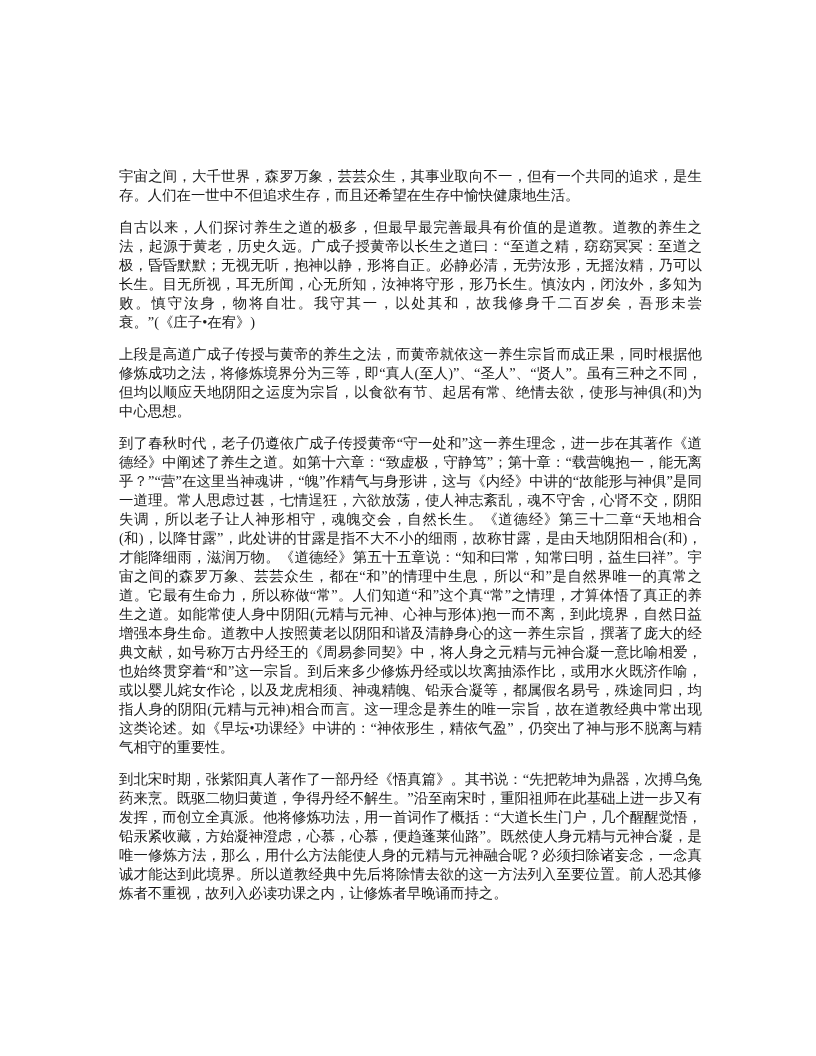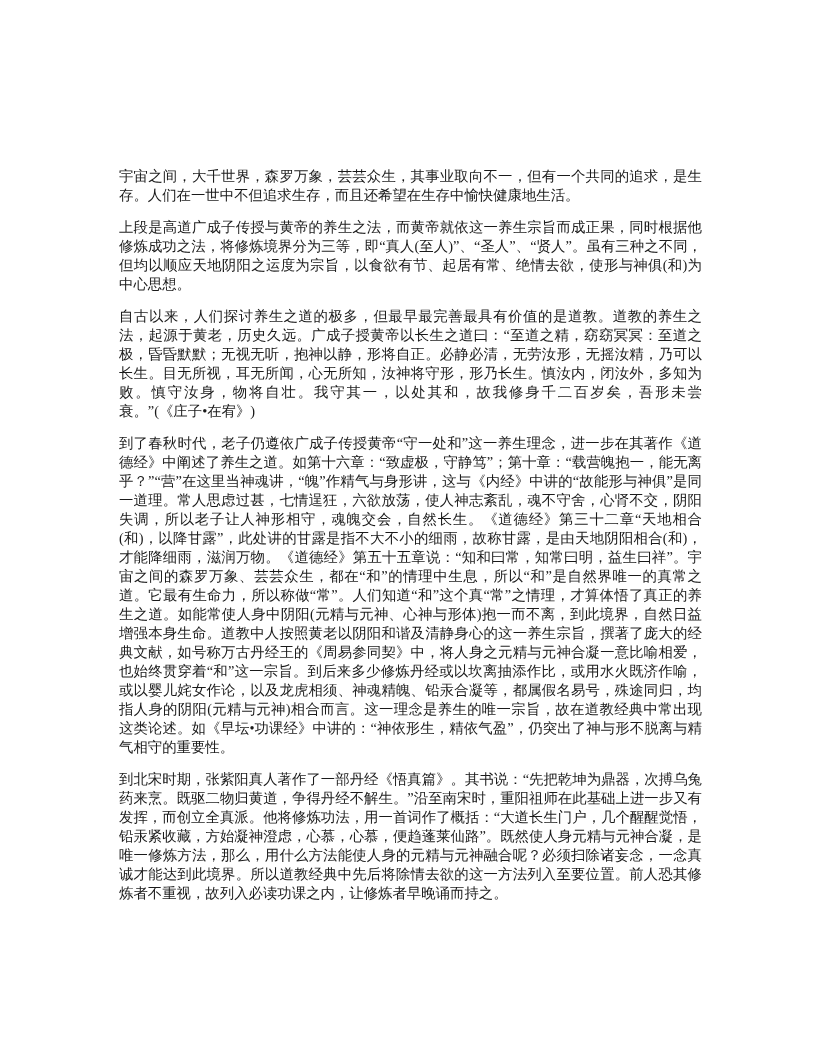--- a/index.html
+++ b/index.html
@@ -30,18 +30,18 @@
     color: #1a1a1a;
     word-break: break-all;
   }
 </style>
 </head>
 <body>
 
 <div class="page">
   <div class="text-block">
     <p class="para">宇宙之间，大千世界，森罗万象，芸芸众生，其事业取向不一，但有一个共同的追求，是生存。人们在一世中不但追求生存，而且还希望在生存中愉快健康地生活。</p>
+    <p class="para">自古以来，人们探讨养生之道的极多，但最早最完善最具有价值的是道教。道教的养生之法，起源于黄老，历史久远。广成子授黄帝以长生之道曰：“至道之精，窈窈冥冥：至道之极，昏昏默默；无视无听，抱神以静，形将自正。必静必清，无劳汝形，无摇汝精，乃可以长生。目无所视，耳无所闻，心无所知，汝神将守形，形乃长生。慎汝内，闭汝外，多知为败。慎守汝身，物将自壮。我守其一，以处其和，故我修身千二百岁矣，吾形未尝衰。”(《庄子•在宥》)</p>
     <p class="para">上段是高道广成子传授与黄帝的养生之法，而黄帝就依这一养生宗旨而成正果，同时根据他修炼成功之法，将修炼境界分为三等，即“真人(至人)”、“圣人”、“贤人”。虽有三种之不同，但均以顺应天地阴阳之运度为宗旨，以食欲有节、起居有常、绝情去欲，使形与神俱(和)为中心思想。</p>
-    <p class="para">自古以来，人们探讨养生之道的极多，但最早最完善最具有价值的是道教。道教的养生之法，起源于黄老，历史久远。广成子授黄帝以长生之道曰：“至道之精，窈窈冥冥：至道之极，昏昏默默；无视无听，抱神以静，形将自正。必静必清，无劳汝形，无摇汝精，乃可以长生。目无所视，耳无所闻，心无所知，汝神将守形，形乃长生。慎汝内，闭汝外，多知为败。慎守汝身，物将自壮。我守其一，以处其和，故我修身千二百岁矣，吾形未尝衰。”(《庄子•在宥》)</p>
     <p class="para">到了春秋时代，老子仍遵依广成子传授黄帝“守一处和”这一养生理念，进一步在其著作《道德经》中阐述了养生之道。如第十六章：“致虚极，守静笃”；第十章：“载营魄抱一，能无离乎？”“营”在这里当神魂讲，“魄”作精气与身形讲，这与《内经》中讲的“故能形与神俱”是同一道理。常人思虑过甚，七情逞狂，六欲放荡，使人神志紊乱，魂不守舍，心肾不交，阴阳失调，所以老子让人神形相守，魂魄交会，自然长生。《道德经》第三十二章“天地相合(和)，以降甘露”，此处讲的甘露是指不大不小的细雨，故称甘露，是由天地阴阳相合(和)，才能降细雨，滋润万物。《道德经》第五十五章说：“知和曰常，知常曰明，益生曰祥”。宇宙之间的森罗万象、芸芸众生，都在“和”的情理中生息，所以“和”是自然界唯一的真常之道。它最有生命力，所以称做“常”。人们知道“和”这个真“常”之情理，才算体悟了真正的养生之道。如能常使人身中阴阳(元精与元神、心神与形体)抱一而不离，到此境界，自然日益增强本身生命。道教中人按照黄老以阴阳和谐及清静身心的这一养生宗旨，撰著了庞大的经典文献，如号称万古丹经王的《周易参同契》中，将人身之元精与元神合凝一意比喻相爱，也始终贯穿着“和”这一宗旨。到后来多少修炼丹经或以坎离抽添作比，或用水火既济作喻，或以婴儿姹女作论，以及龙虎相须、神魂精魄、铅汞合凝等，都属假名易号，殊途同归，均指人身的阴阳(元精与元神)相合而言。这一理念是养生的唯一宗旨，故在道教经典中常出现这类论述。如《早坛•功课经》中讲的：“神依形生，精依气盈”，仍突出了神与形不脱离与精气相守的重要性。</p>
     <p class="para">到北宋时期，张紫阳真人著作了一部丹经《悟真篇》。其书说：“先把乾坤为鼎器，次搏乌兔药来烹。既驱二物归黄道，争得丹经不解生。”沿至南宋时，重阳祖师在此基础上进一步又有发挥，而创立全真派。他将修炼功法，用一首词作了概括：“大道长生门户，几个醒醒觉悟，铅汞紧收藏，方始凝神澄虑，心慕，心慕，便趋蓬莱仙路”。既然使人身元精与元神合凝，是唯一修炼方法，那么，用什么方法能使人身的元精与元神融合呢？必须扫除诸妄念，一念真诚才能达到此境界。所以道教经典中先后将除情去欲的这一方法列入至要位置。前人恐其修炼者不重视，故列入必读功课之内，让修炼者早晚诵而持之。</p>
   </div>
 </div>
 
 </body></html>

